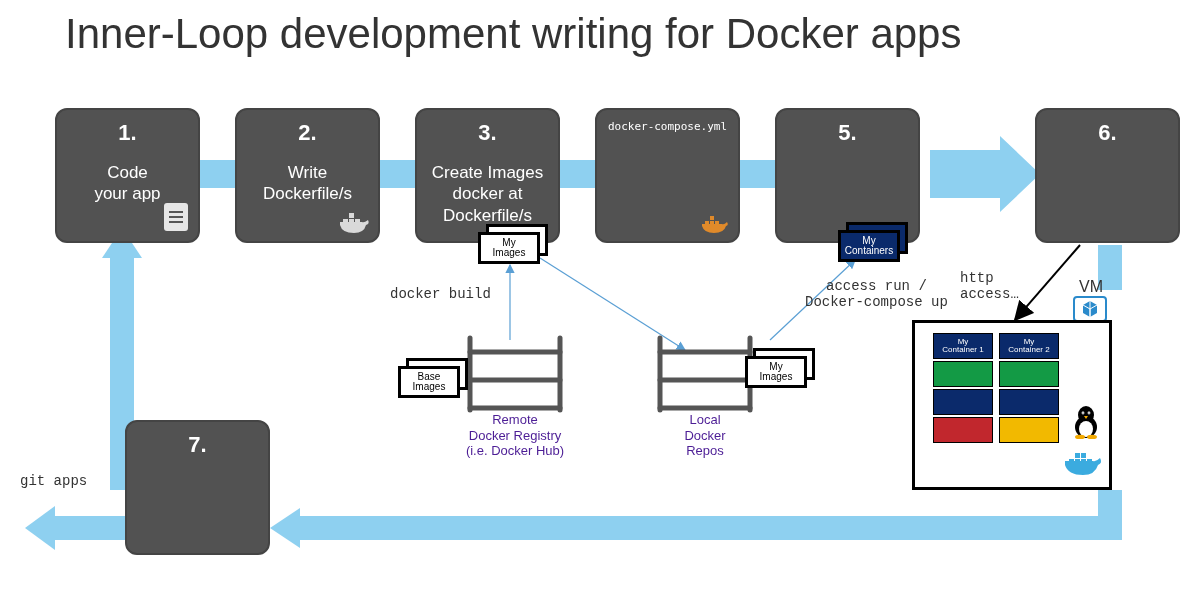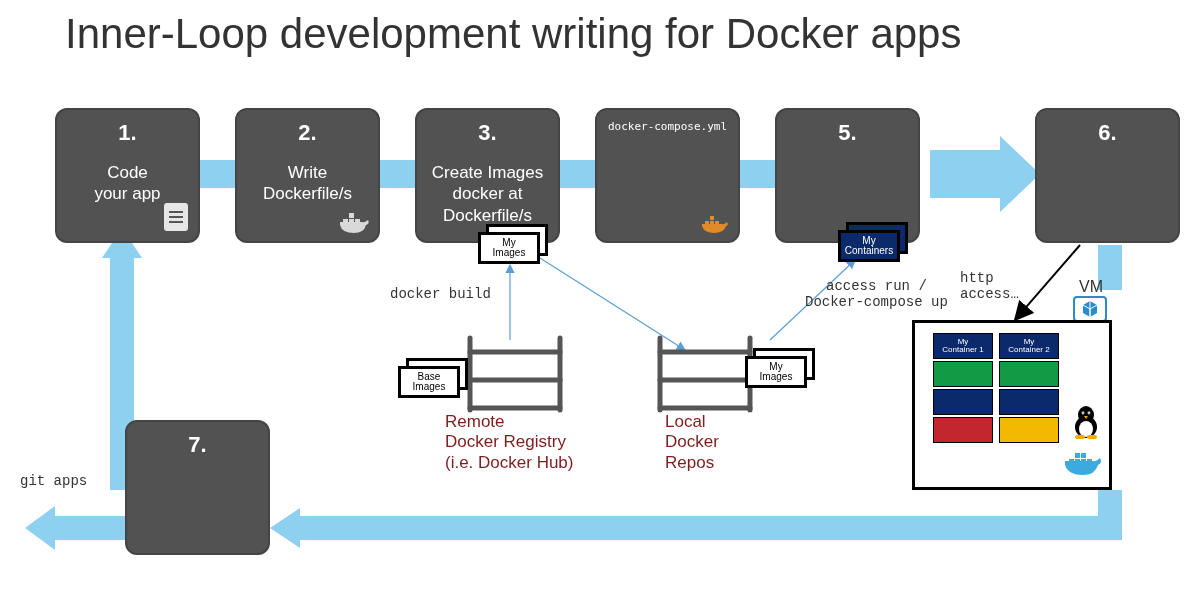--- a/index.html
+++ b/index.html
@@ -55,21 +55,21 @@
     width:62px; height:32px; font-size:10px; text-align:center;
     display:flex; align-items:center; justify-content:center;
     line-height:1.05;
   }
   .stack-box .layer.back { left:8px; top:0; }
   .stack-box .layer.front { left:0; top:8px; z-index:2; }
   .stack-box.blue .layer { background:#0a2a6b; color:#fff; border-color:#000; }
 
   .shelf { position:absolute; }
   .shelf svg { overflow:visible; }
-  .shelf-label { position:absolute; font-size:17px; color:#7f1d1d; text-align:left; line-height:1.2; }
+  .shelf-label { position:absolute; font-size:13px; color:#4c1d95; text-align:center; line-height:1.2; }
 
   
   .vm-panel {
     position:absolute; left:912px; top:320px; width:200px; height:170px;
     border:3px solid #000; background:#fff;
   }
   .vm-title { position:absolute; left:1055px; top:278px; font-size:16px; color:#333;margin-left:24px; }
   .vm-cube { position:absolute; left:1072px; top:295px; }
 
   .container-col { position:absolute; width:60px; }

